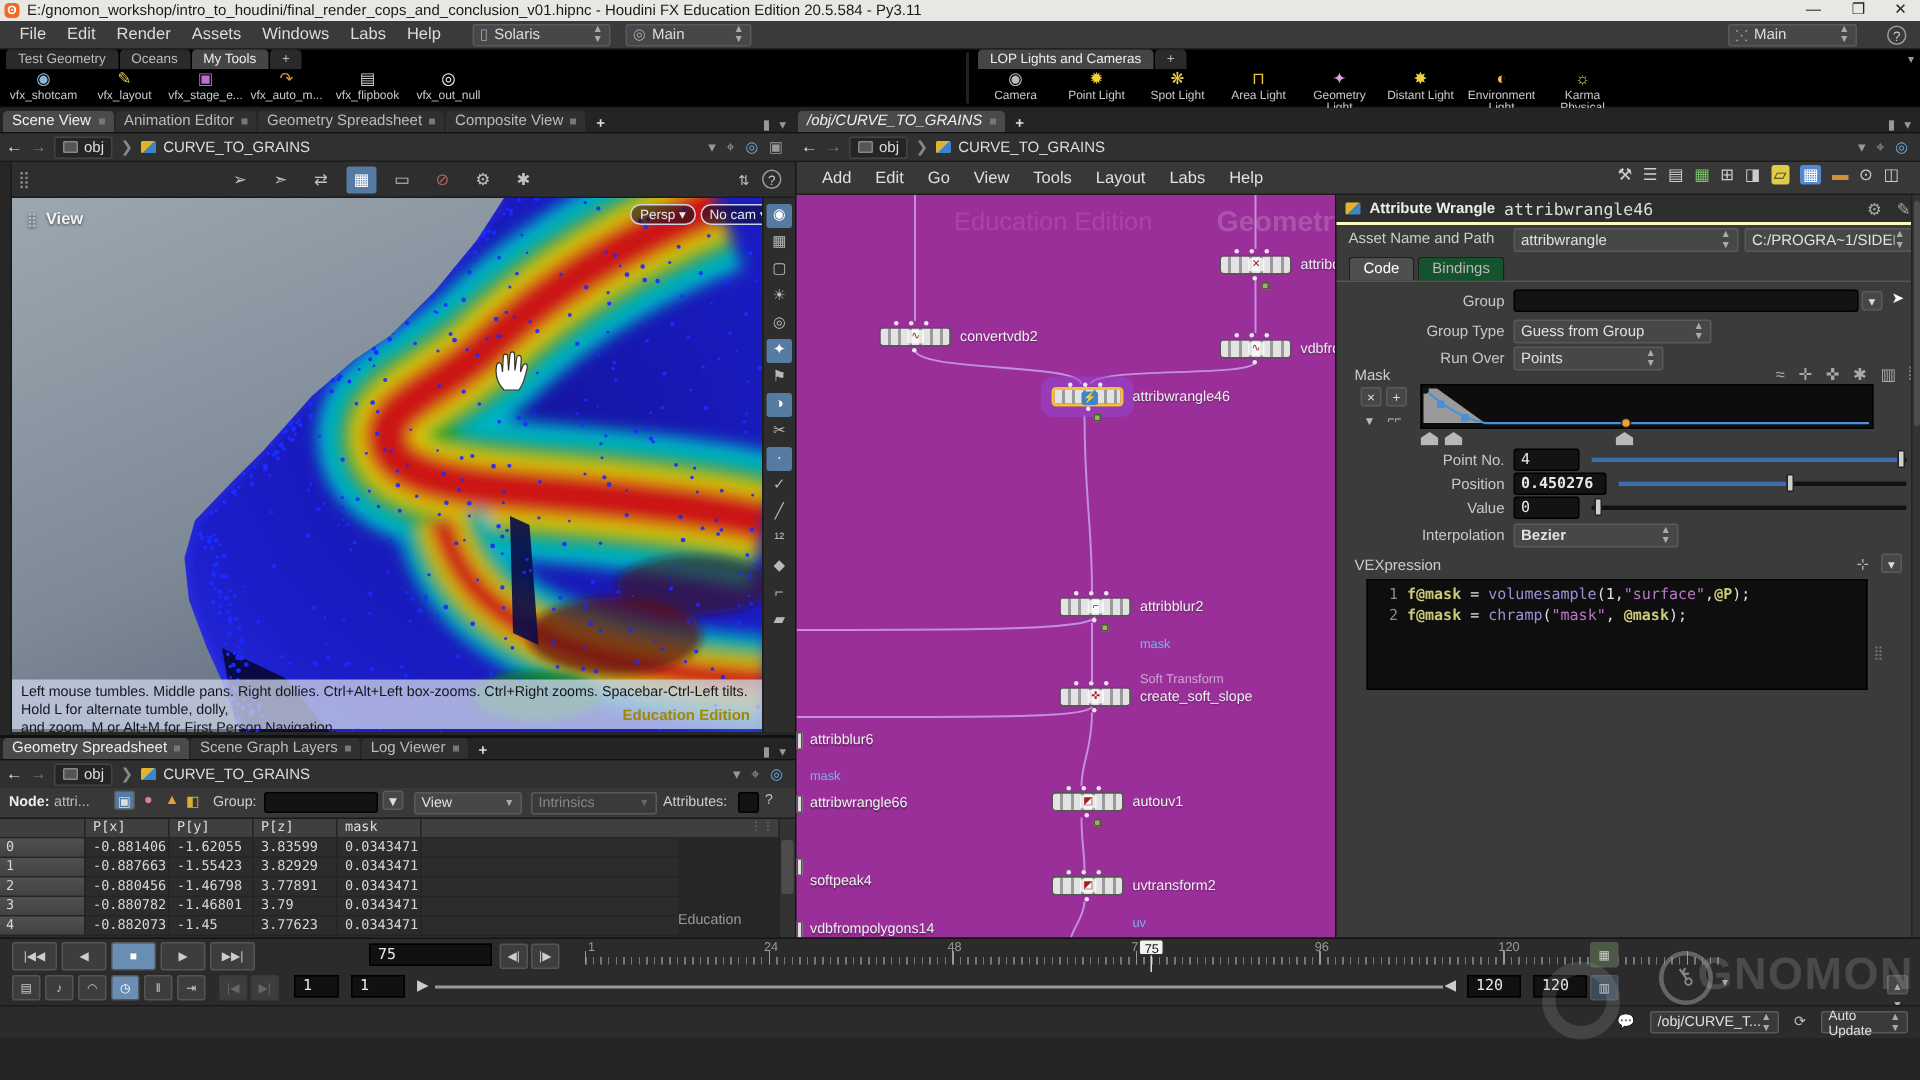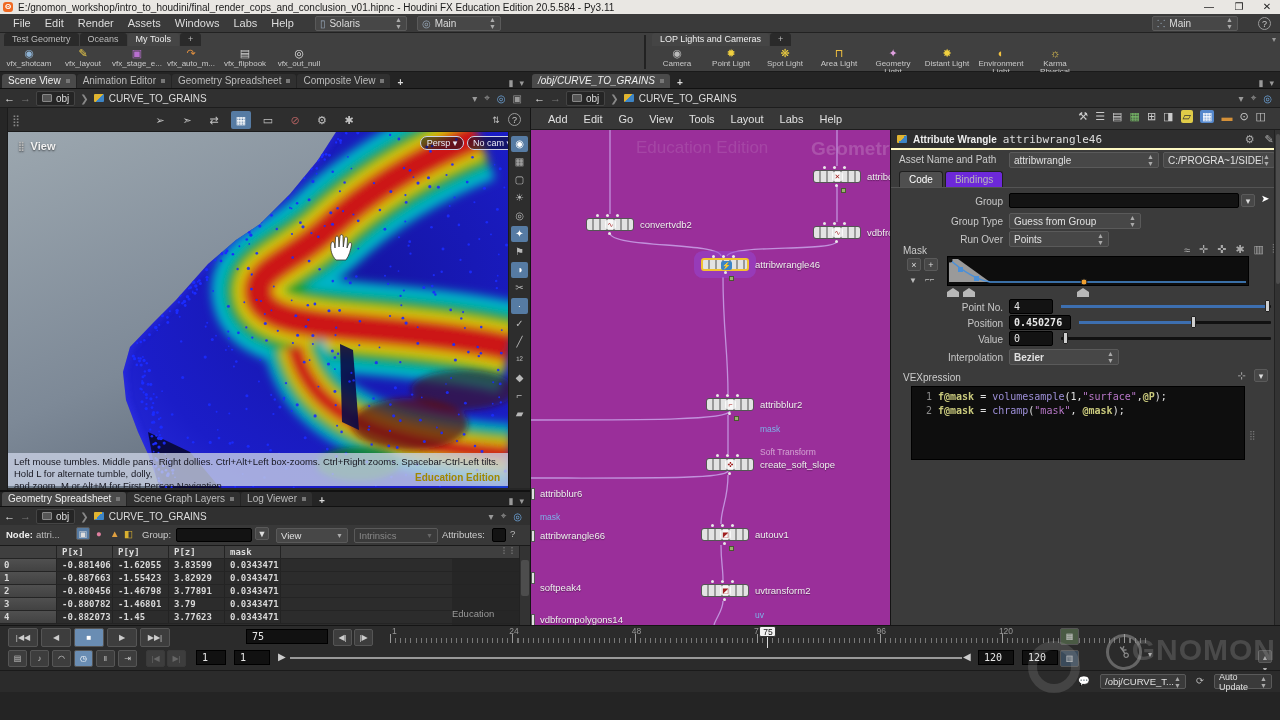--- a/index.html
+++ b/index.html
@@ -21,21 +21,21 @@
   .menubar{left:0;top:14px;width:1280px;height:19px;background:#3a3a3a;border-bottom:1px solid #222;
     color:#ddd;font-size:11px;display:flex;align-items:center;gap:2px;padding-left:6px;}
   .menu-item{padding:0 7px;height:19px;line-height:19px;}
   .dd{background:#474747;border:1px solid #5a5a5a;border-radius:2px;height:15px;display:flex;
     align-items:center;font-size:10px;color:#ddd;padding:0 4px;gap:4px;}
   .spin{color:#aaa;font-size:7px;line-height:7px;}
   .qcircle{width:13px;height:13px;border:1px solid #999;border-radius:50%;color:#ccc;font-size:9px;
     text-align:center;line-height:12px;}
 
   
-  .shelf{left:0;top:33px;width:1280px;height:39px;background:#404040;border-bottom:1px solid #1a1a1a;}
+  .shelf{left:0;top:33px;width:1280px;height:39px;background:#000000;border-bottom:1px solid #1a1a1a;}
   .shelf-tabs{position:absolute;top:0;height:13px;display:flex;gap:1px;font-size:9px;color:#bbb;}
   .shelf-tab{background:#2a2a2a;padding:1px 8px;border-radius:3px 3px 0 0;line-height:11px;}
   .shelf-tab.active{background:#454545;color:#eee;}
   .shelf-tools{position:absolute;top:14px;height:25px;display:flex;gap:4px;}
   .tool{width:50px;text-align:center;color:#c9c9c9;font-size:8px;line-height:8px;}
   .tool .tg{font-size:11px;line-height:13px;display:block;}
 
   
   .ptabs{height:17px;background:#242424;border-bottom:1px solid #111;display:flex;align-items:flex-end;
     font-size:10px;color:#bbb;padding-left:2px;gap:1px;}
@@ -102,21 +102,21 @@
   .phead{position:absolute;left:0;top:0;width:454px;height:20px;background:#2e2e2e;border-bottom:2px solid #fef9c3;
     display:flex;align-items:center;gap:6px;padding:0 6px;}
   .picon{color:#aaa;font-size:11px;}
   .label-r{position:absolute;width:112px;text-align:right;color:#c8c8c8;}
   .input{position:absolute;background:#131313;border:1px solid #000;border-radius:2px;height:15px;
     color:#e8e8e8;font-size:10px;line-height:14px;padding:0 4px;}
   .select{position:absolute;background:#474747;border:1px solid #5a5a5a;border-radius:2px;height:16px;
     display:flex;align-items:center;justify-content:space-between;padding:0 4px;color:#e0e0e0;}
   .ptabrow{position:absolute;left:0;top:40px;width:390px;height:18px;border-bottom:1px solid #545454;display:flex;
     align-items:flex-end;padding-left:8px;gap:2px;}
-  .ptabrow .t{background:#6d28d9;border:1px solid #1f1f1f;border-bottom:none;border-radius:3px 3px 0 0;
+  .ptabrow .t{background:#14532d;border:1px solid #1f1f1f;border-bottom:none;border-radius:3px 3px 0 0;
     padding:2px 9px;color:#b8b8b8;}
   .ptabrow .t.active{background:#4f4f4f;color:#fff;}
   .slider{position:absolute;height:14px;}
   .slider .track{position:absolute;left:0;right:0;top:6px;height:3px;background:#111;border-radius:1px;}
   .slider .fill{position:absolute;left:0;top:6px;height:3px;background:#3d6fb0;}
   .slider .handle{position:absolute;top:1px;width:5px;height:12px;background:#cfcfcf;border:1px solid #222;border-radius:1px;}
   .ramp{position:absolute;background:#0d0d0d;border:1px solid #000;}
   .house{position:absolute;width:12px;height:9px;background:#b8b8b8;
     clip-path:polygon(50% 0,100% 45%,100% 100%,0 100%,0 45%);}
   .minibtn{position:absolute;width:14px;height:13px;background:#474747;border:1px solid #5a5a5a;border-radius:2px;
@@ -124,21 +124,21 @@
   .vexbox{position:absolute;background:#0e0e0e;border:1px solid #000;font-size:10px;line-height:14px;overflow:hidden;}
   .vex-ln{color:#8a8a8a;display:inline-block;width:16px;text-align:right;margin-right:6px;}
   .tk-v{color:#c9c97c;font-weight:bold;} .tk-f{color:#9d8fd8;} .tk-s{color:#b877c8;} .tk-p{color:#e0e0e0;}
   .scrollbar{position:absolute;background:#333;border-left:1px solid #222;}
   .scrollbar .sh{position:absolute;left:1px;right:1px;background:#4d4d4d;border-radius:2px;}
 
   
   .sheetctl{left:0;top:525px;width:530px;height:21px;background:#383838;border-bottom:1px solid #1a1a1a;
     font-size:9.5px;color:#ccc;}
   .sheetctl .lbl{position:absolute;top:4px;}
-  .table{left:0;top:546px;width:452px;height:79px;background:#2c2c2c;font-size:9px;color:#d8d8d8;font-weight:bold;}
+  .table{left:0;top:546px;width:452px;height:79px;background:#2c2c2c;font-size:9px;color:#d8d8d8;}
   .trow{position:absolute;left:0;width:530px;height:12.5px;border-bottom:1px solid #242424;}
   .tcell{position:absolute;top:0;height:12px;line-height:12px;padding-left:4px;border-right:1px solid #232323;
     font-family:"DejaVu Sans Mono",monospace;}
   .thead{background:#3f3f3f;color:#ddd;}
   .tidx{background:linear-gradient(#505050,#424242);}
 
   
   .tl1{left:0;top:625px;width:1280px;height:23px;background:#2b2b2b;border-top:1px solid #151515;}
   .tl2{left:0;top:648px;width:1280px;height:22px;background:#2b2b2b;}
   .tbtn{position:absolute;width:30px;height:19px;background:#3d3d3d;border:1px solid #555;border-radius:2px;

